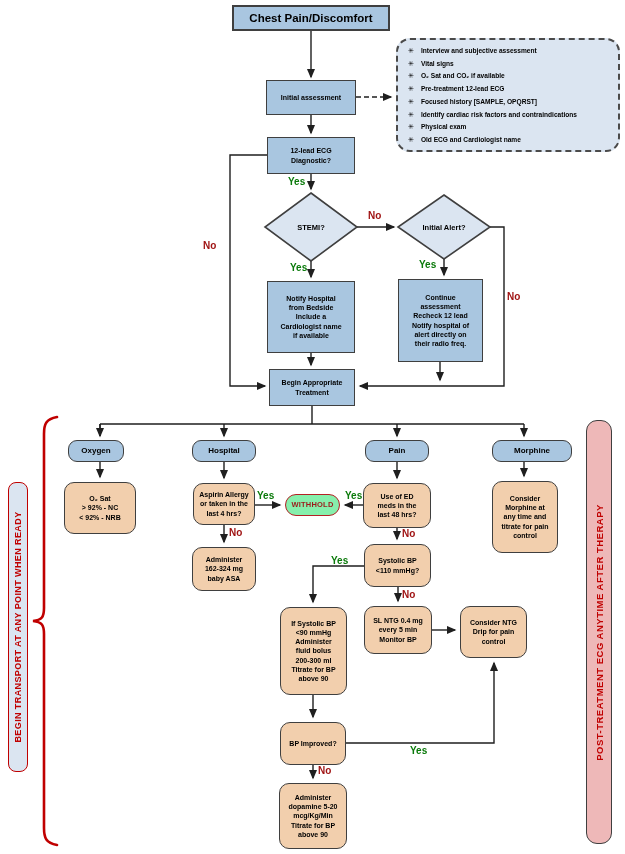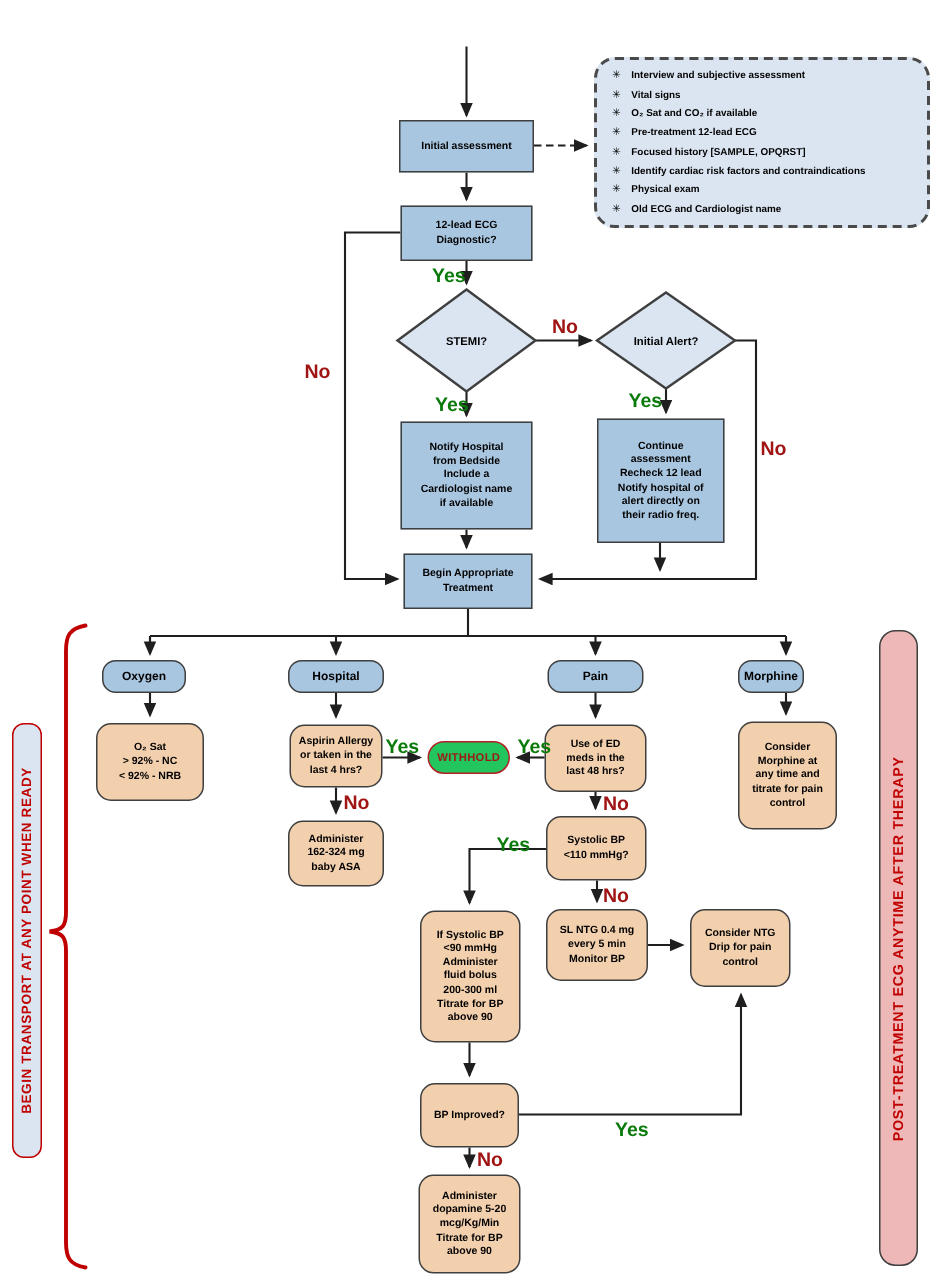--- a/index.html
+++ b/index.html
@@ -15,32 +15,32 @@
   .blue{background:#a9c6e0;}
   .peach{background:#f2cfad;border-radius:10px;}
   .pill{border-radius:9px;}
   .title-box{font-size:11.5px;border-width:2px;}
   .hdr{font-size:8px;}
   .dtext{
     position:absolute;display:flex;align-items:center;justify-content:center;
     text-align:right;font-weight:bold;color:#000;font-size:7.5px;
   }
   .withhold{
-    background:#22c55e;border:1.6px solid #b42025;border-radius:12px;
+    background:#86efac;border:1.6px solid #b42025;border-radius:12px;
     color:#9c1a1a;font-size:7.5px;letter-spacing:.2px;
   }
   .note{
     position:absolute;box-sizing:border-box;background:#dbe5f1;
     border:2px dashed #4a4a4a;border-radius:14px;
     display:flex;flex-direction:column;justify-content:space-between;
     padding:7px 8px;
   }
   .note-row{display:flex;align-items:flex-start;gap:7px;font-size:6.6px;font-weight:bold;color:#000;}
   .note-row .bullet{font-size:7px;line-height:1;margin-left:2px;}
-  .lbl{position:absolute;font-size:13px;font-weight:bold;}
+  .lbl{position:absolute;font-size:10px;font-weight:bold;}
   .lbl-yes{color:#0a7a0a;}
   .lbl-no{color:#a01414;}
   .vbox{
     position:absolute;box-sizing:border-box;display:flex;align-items:center;justify-content:center;
   }
   .vbox .vtext{transform:rotate(-90deg);white-space:nowrap;font-weight:bold;color:#c00000;}
   .left-label{background:#dbe5f1;border:1.6px solid #c00000;border-radius:8px;}
   .left-label .vtext{font-size:9px;letter-spacing:.4px;}
   .right-label{background:#eeb8b8;border:1.6px solid #3f3f3f;border-radius:11px;}
   .right-label .vtext{font-size:9.5px;letter-spacing:.5px;}
@@ -89,20 +89,21 @@
       <path d="M346 743 H494 V663" marker-end="url(#ah)"></path>
       <path d="M313 765 V778" marker-end="url(#ah)"></path>
     </g>
     <g stroke="#3f3f3f" stroke-width="1.6" fill="#dbe5f1">
       <polygon points="311,193 357,227 311,261 265,227"></polygon>
       <polygon points="444,195 490,227 444,259 398,227"></polygon>
     </g>
     <path d="M57 417 C46 419 44 424 44 434 L44 608 C44 617 42 620 33 621 C42 622 44 625 44 634 L44 828 C44 838 46 843 57 845" stroke="#c00000" stroke-width="2.6" fill="none" stroke-linecap="round"></path>
   </svg>
 
+  <div class="box blue title-box" style="left:232px;top:5px;width:158px;height:26px;">Chest Pain/Discomfort</div>
 
   <div class="note" style="left:396px;top:38px;width:224px;height:114px;">
     <div class="note-row">
         <span class="bullet">✳</span>
         <span>Interview and subjective assessment</span>
       </div>
     <div class="note-row">
         <span class="bullet">✳</span>
         <span>Vital signs</span>
       </div>
@@ -152,21 +153,21 @@
 Notify hospital of
 alert directly on
 their radio freq.</div>
 
   <div class="box blue" style="left:269px;top:369px;width:86px;height:37px;">Begin Appropriate
 Treatment</div>
 
   <div class="box blue pill hdr" style="left:68px;top:440px;width:56px;height:22px;">Oxygen</div>
   <div class="box blue pill hdr" style="left:192px;top:440px;width:64px;height:22px;">Hospital</div>
   <div class="box blue pill hdr" style="left:365px;top:440px;width:64px;height:22px;">Pain</div>
-  <div class="box blue pill hdr" style="left:492px;top:440px;width:44px;height:22px;">Morphine</div>
+  <div class="box blue pill hdr" style="left:492px;top:440px;width:80px;height:22px;">Morphine</div>
 
   <div class="box peach" style="left:64px;top:482px;width:72px;height:52px;">O₂ Sat
 &gt; 92% - NC
 &lt; 92% - NRB</div>
 
   <div class="box peach" style="left:193px;top:483px;width:62px;height:42px;">Aspirin Allergy
 or taken in the
 last 4 hrs?</div>
   <div class="box withhold" style="left:285px;top:494px;width:55px;height:22px;">WITHHOLD</div>
   <div class="box peach" style="left:192px;top:547px;width:64px;height:44px;">Administer

